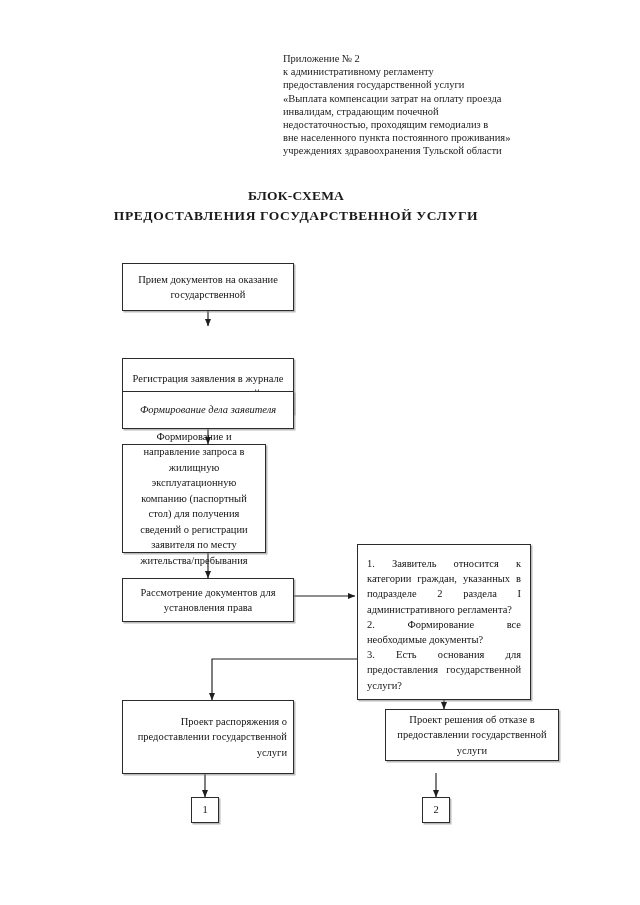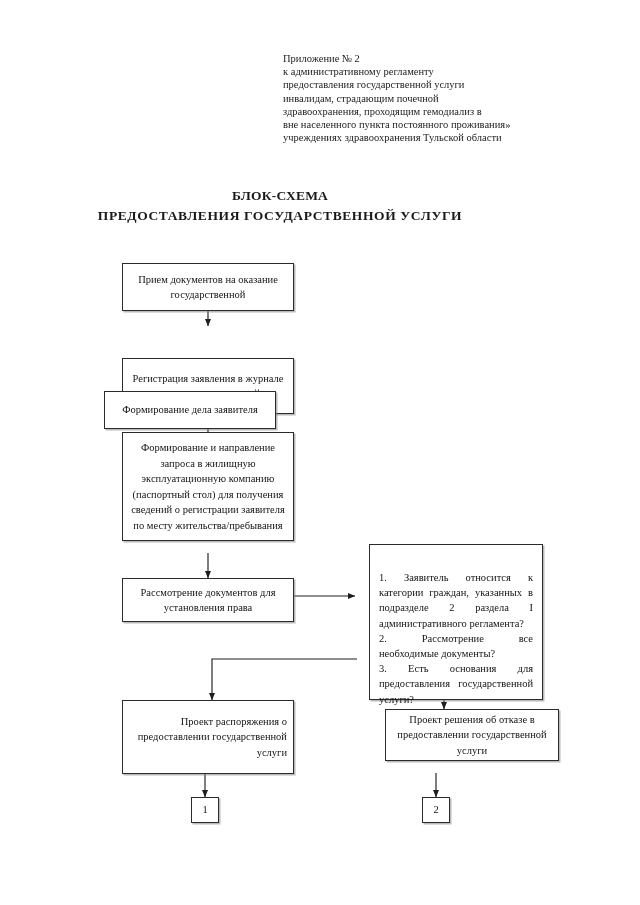--- a/index.html
+++ b/index.html
@@ -26,21 +26,21 @@
     font-size: 10.5px;
     line-height: 13.2px;
     color: #1c1c1c;
   }
   .appendix-line { display: block; white-space: nowrap; }
 
   
   .doc-title {
     position: absolute;
     top: 186px;
-    left: 0;
+    left: 16px;
     width: 560px;
     text-align: center;
     font-weight: bold;
     font-size: 13.5px;
     line-height: 20px;
     letter-spacing: 0.2px;
   }
   .doc-title .t-line { display: block; }
   .doc-title .t-line.l2 { letter-spacing: 0.6px; }
 
@@ -72,24 +72,23 @@
     padding: 18px 6px;
     color: #141414;
     box-shadow: 1.5px 1.5px 0 rgba(130,130,130,0.55);
   }
   .node .node-text { display: block; width: 100%; }
 
   .node.decision {
     text-align: justify;
     justify-content: flex-start;
     align-items: flex-start;
-    padding: 25px 9px 7px 9px;
+    padding: 11px 9px 7px 9px;
     line-height: 15.2px;
     font-size: 10.5px;
-    margin-left: 12px;
   }
   .node.decision .node-text {
     text-align: justify;
     text-align-last: left;
   }
   .node.decision .q-line {
     display: block;
     text-align: justify;
     text-align-last: justify;
   }
@@ -103,22 +102,23 @@
     padding: 0;
   }
 </style>
 </head>
 <body>
 
 <div class="appendix-block">
   <span class="appendix-line">Приложение № 2</span>
   <span class="appendix-line">к административному регламенту</span>
   <span class="appendix-line">предоставления государственной услуги</span>
+  <span class="appendix-line">«Выплата компенсации затрат на оплату проезда</span>
   <span class="appendix-line">инвалидам, страдающим почечной</span>
-  <span class="appendix-line">здравоохранения, проходящим гемодиализ в</span>
+  <span class="appendix-line">недостаточностью, проходящим гемодиализ в</span>
   <span class="appendix-line">вне населенного пункта постоянного проживания»</span>
   <span class="appendix-line">учреждениях здравоохранения Тульской области</span>
 </div>
 
 <div class="doc-title">
   <span class="t-line l1">БЛОК-СХЕМА</span>
   <span class="t-line l2">ПРЕДОСТАВЛЕНИЯ ГОСУДАРСТВЕННОЙ УСЛУГИ</span>
 </div>
 
 <div class="flowchart">
@@ -152,42 +152,42 @@
   </svg>
 
   <div class="node" style="left:122px; top:263px; width:172px; height:48px;">
     <span class="node-text">Прием документов на оказание государственной</span>
   </div>
 
   <div class="node" style="left:122px; top:326px; width:172px; height:56px;margin-top:32px;">
     <span class="node-text">Регистрация заявления в журнале регистрации заявлений</span>
   </div>
 
-  <div class="node" style="left:104px; top:391px; width:172px; height:28px;">
+  <div class="node" style="left:122px; top:391px; width:172px; height:28px;font-style:italic;">
     <span class="node-text">Формирование дела заявителя</span>
   </div>
 
-  <div class="node" style="left:122px; top:432px; width:172px; height:109px;">
+  <div class="node" style="left:122px; top:444px; width:144px; height:109px;">
     <span class="node-text">Формирование и направление запроса в жилищную эксплуатационную компанию (паспортный стол) для получения сведений о регистрации заявителя по месту жительства/пребывания</span>
   </div>
 
   <div class="node" style="left:122px; top:578px; width:172px; height:44px;">
     <span class="node-text">Рассмотрение документов для установления права</span>
   </div>
 
   <div class="node decision" style="left:357px; top:544px; width:174px; height:156px;">
     <span class="node-text">
       <span class="q-line">
         <span>1.</span>
         <span>Заявитель относится к категории граждан, указанных в подразделе 2 раздела I</span>
       </span>
       <span class="q-line last-seg">административного регламента?</span>
       <span class="q-line">
         <span>2.</span>
-        <span>Рассмотрение все</span>
+        <span>Формирование все</span>
       </span>
       <span class="q-line last-seg">необходимые документы?</span>
       <span class="q-line">
         <span>3.</span>
         <span>Есть основания для</span>
       </span>
       <span class="q-line">предоставления государственной</span>
       <span class="q-line last-seg">услуги?</span>
     </span>
   </div>

